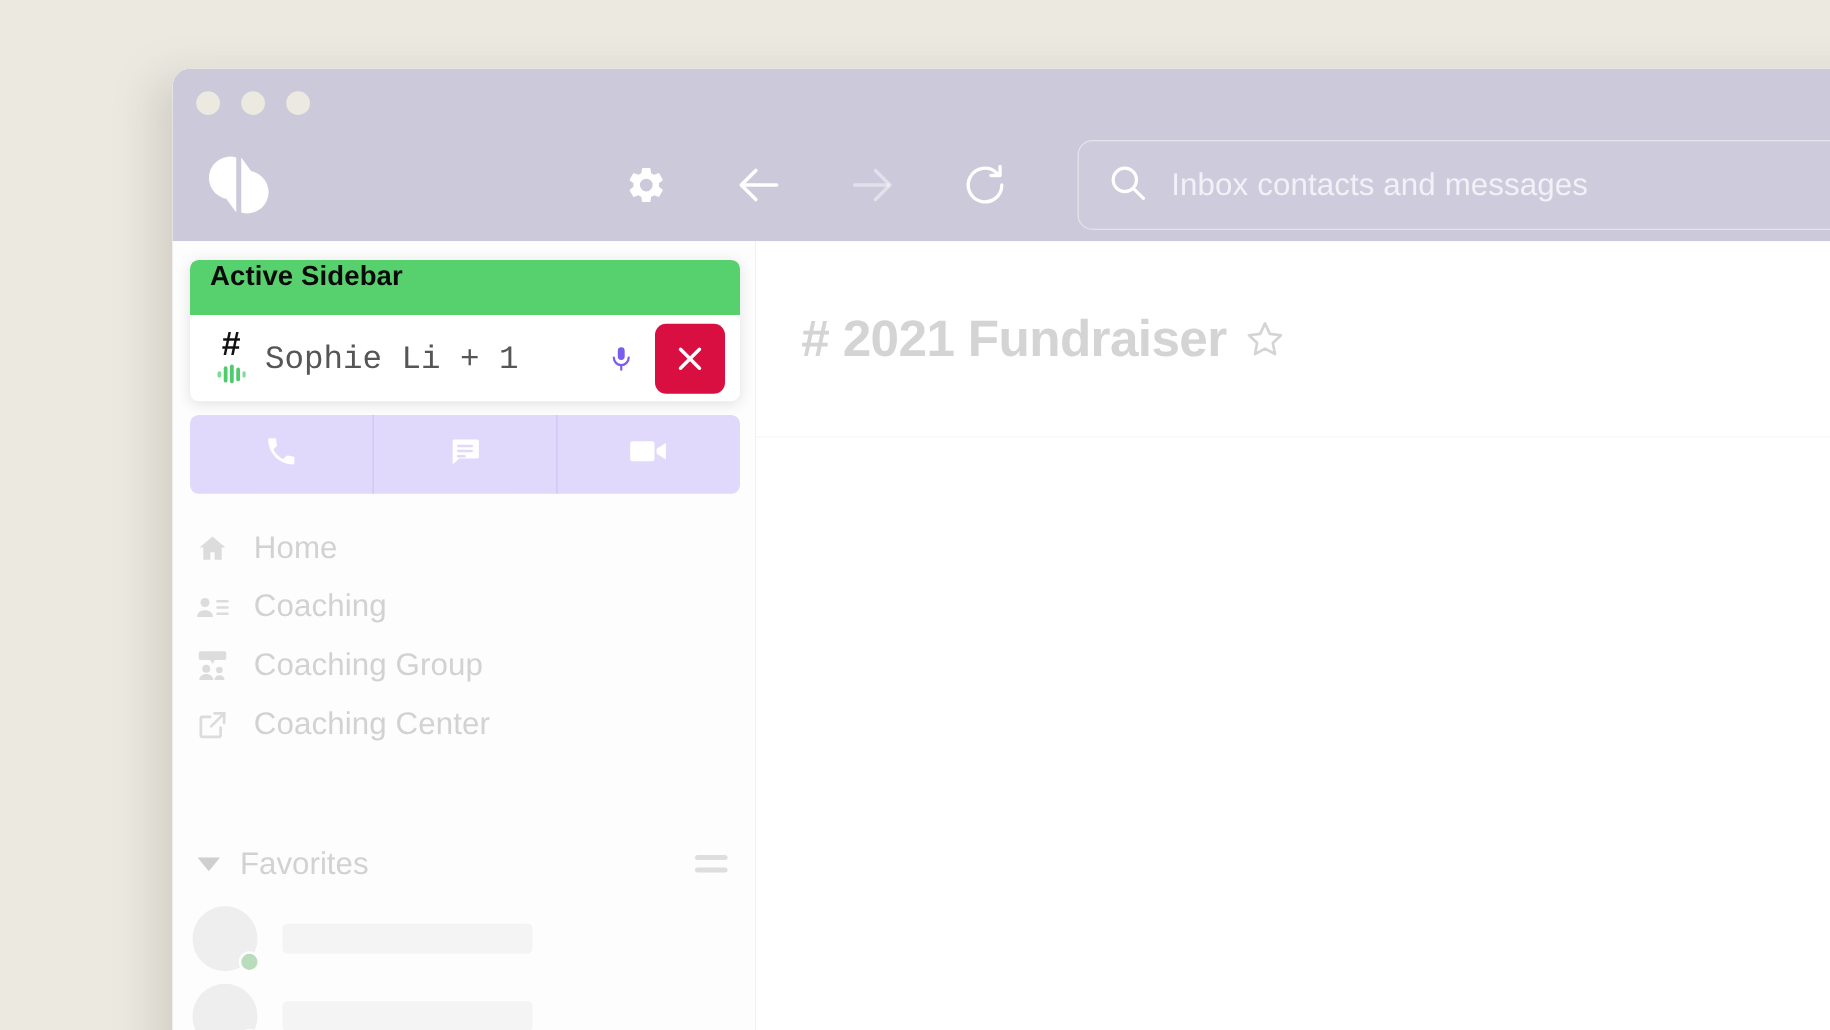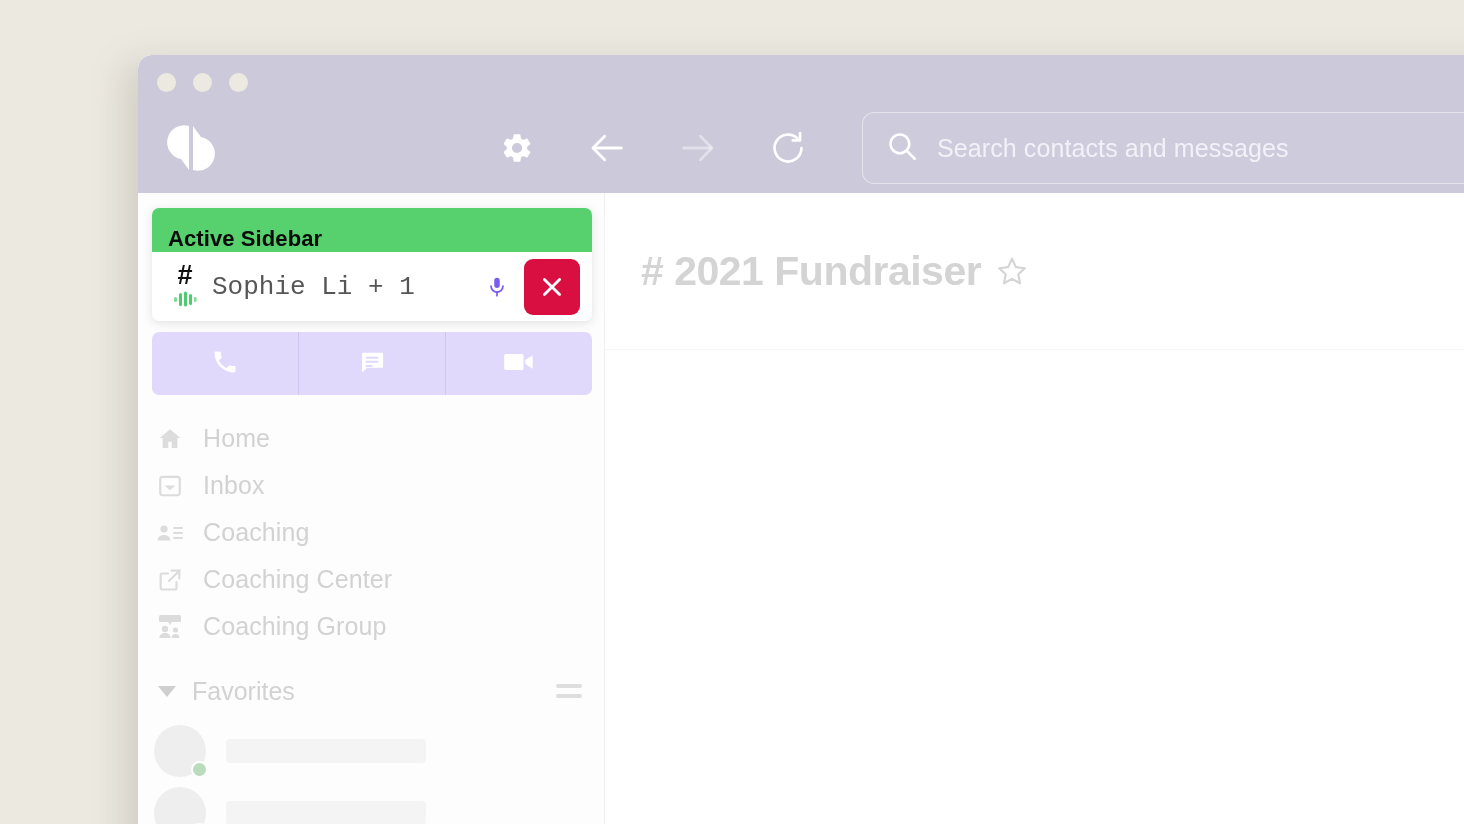--- a/index.html
+++ b/index.html
@@ -139,21 +139,21 @@
     width: 440px;
     background: #ffffff;
     border-radius: 7px;
     box-shadow: 0 2px 10px rgba(60,60,70,0.14);
     overflow: hidden;
   }
   #active-call-banner {
     background: #57d06e;
     height: 44px;
     display: flex;
-    align-items: flex-end;
+    align-items: flex-start;
     padding: 0 16px;
   }
   #active-call-banner-label {
     font-size: 22px;
     font-weight: bold;
     color: #0a0a0a;
     letter-spacing: .1px;
   }
   #active-call-body {
     height: 69px;
@@ -408,21 +408,21 @@
         </svg>
       </div>
 
       <div id="search-field">
         <span>
           <svg width="34" height="34" viewBox="0 0 24 24" fill="none" stroke="#ffffff" stroke-width="1.8" stroke-linecap="round" aria-hidden="true">
             <circle cx="10.5" cy="10.5" r="6.6"></circle>
             <line x1="15.4" y1="15.4" x2="21" y2="21"></line>
           </svg>
         </span>
-        <span id="search-placeholder">Search contacts and messages</span>
+        <span id="search-placeholder">Inbox contacts and messages</span>
       </div>
 
     </div>
   </div>
 
   <div id="window-body">
 
     <div id="sidebar">
 
       <div id="active-call-card">
@@ -498,66 +498,57 @@
 
         <div class="nav-item">
           <span class="nav-icon">
             <svg width="26" height="26" viewBox="0 0 24 24" fill="#dcdcdc" aria-hidden="true">
               <path d="M12 3 2.5 11h2.7v9.2h5.2v-5.6h3.2v5.6h5.2V11h2.7L12 3Z"></path>
             </svg>
           </span>
           <span class="nav-label">Home</span>
         </div>
 
-        <div class="nav-item">
-          <span class="nav-icon">
-            <svg width="26" height="26" viewBox="0 0 24 24" fill="none" stroke="#dcdcdc" stroke-width="2" aria-hidden="true">
-              <rect x="3" y="3.5" width="18" height="17" rx="2.2"></rect>
-              <path d="M7 11.5 12 16l5-4.5" fill="#dcdcdc" stroke="none"></path>
-            </svg>
-          </span>
-          <span class="nav-label">Inbox</span>
-        </div>
 
         <div class="nav-item">
           <span class="nav-icon">
             <svg width="28" height="26" viewBox="0 0 28 24" fill="#dcdcdc" aria-hidden="true">
               <circle cx="8" cy="8" r="3.6"></circle>
               <path d="M1.6 19.5c0-3.3 2.9-5.4 6.4-5.4s6.4 2.1 6.4 5.4H1.6Z"></path>
               <rect x="17" y="6" width="10" height="2" rx="1"></rect>
               <rect x="17" y="11" width="10" height="2" rx="1"></rect>
               <rect x="17" y="16" width="10" height="2" rx="1"></rect>
             </svg>
           </span>
           <span class="nav-label">Coaching</span>
-        </div>
-
-        <div class="nav-item">
-          <span class="nav-icon">
-            <svg width="26" height="26" viewBox="0 0 24 24" fill="none" stroke="#dcdcdc" stroke-width="2" stroke-linecap="round" aria-hidden="true">
-              <path d="M13.5 3.4H20.6V10.5"></path>
-              <path d="M20.6 3.4 11 13"></path>
-              <path d="M18 14v5.6a1.2 1.2 0 0 1-1.2 1.2H4.6a1.2 1.2 0 0 1-1.2-1.2V7.2A1.2 1.2 0 0 1 4.6 6h5.6"></path>
-            </svg>
-          </span>
-          <span class="nav-label">Coaching Center</span>
         </div>
 
         <div class="nav-item">
           <span class="nav-icon">
             <svg width="28" height="28" viewBox="0 0 28 26" fill="#dcdcdc" aria-hidden="true">
               <rect x="3" y="1" width="22" height="7" rx="1.6"></rect>
               <path d="M12.2 8h3.6L14 11.2 12.2 8Z"></path>
               <circle cx="9" cy="15" r="3.2"></circle>
               <circle cx="19.5" cy="16" r="2.6"></circle>
               <path d="M3.4 24c0-3 2.5-4.9 5.6-4.9s5.6 1.9 5.6 4.9H3.4Z"></path>
               <path d="M15.6 24c0-2.4 1.8-3.9 3.9-3.9s4.1 1.5 4.1 3.9h-8Z"></path>
             </svg>
           </span>
           <span class="nav-label">Coaching Group</span>
+        </div>
+
+        <div class="nav-item">
+          <span class="nav-icon">
+            <svg width="26" height="26" viewBox="0 0 24 24" fill="none" stroke="#dcdcdc" stroke-width="2" stroke-linecap="round" aria-hidden="true">
+              <path d="M13.5 3.4H20.6V10.5"></path>
+              <path d="M20.6 3.4 11 13"></path>
+              <path d="M18 14v5.6a1.2 1.2 0 0 1-1.2 1.2H4.6a1.2 1.2 0 0 1-1.2-1.2V7.2A1.2 1.2 0 0 1 4.6 6h5.6"></path>
+            </svg>
+          </span>
+          <span class="nav-label">Coaching Center</span>
         </div>
 
       </div>
 
       <div id="favorites-header">
         <span id="favorites-caret">
           <svg width="20" height="14" viewBox="0 0 20 14" aria-hidden="true">
             <polygon points="1,2 19,2 10,13" fill="#cfcfcf"></polygon>
           </svg>
         </span>

